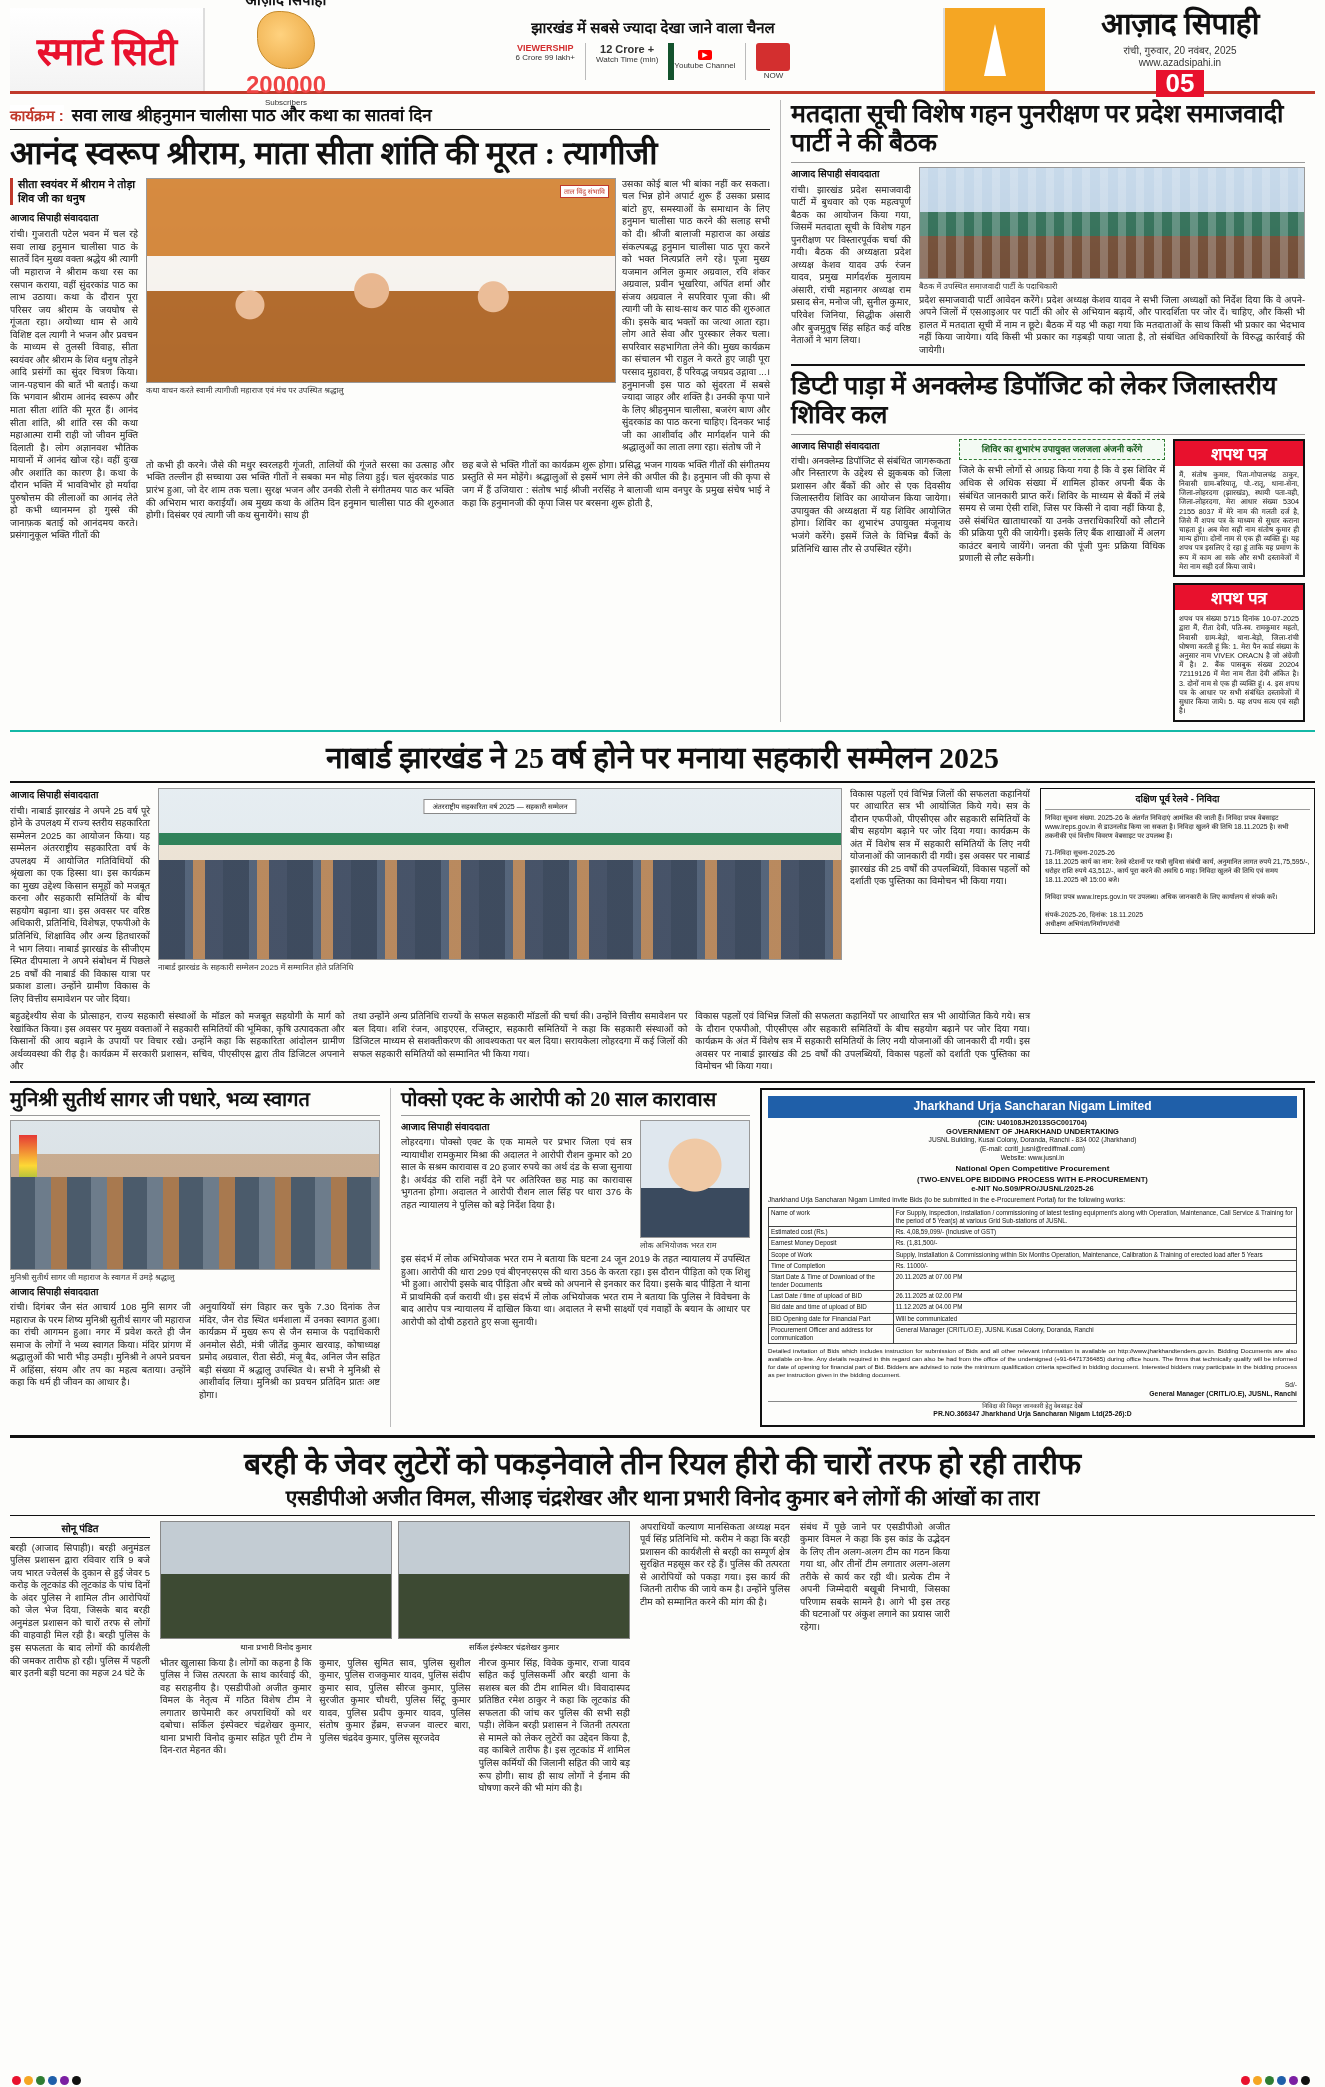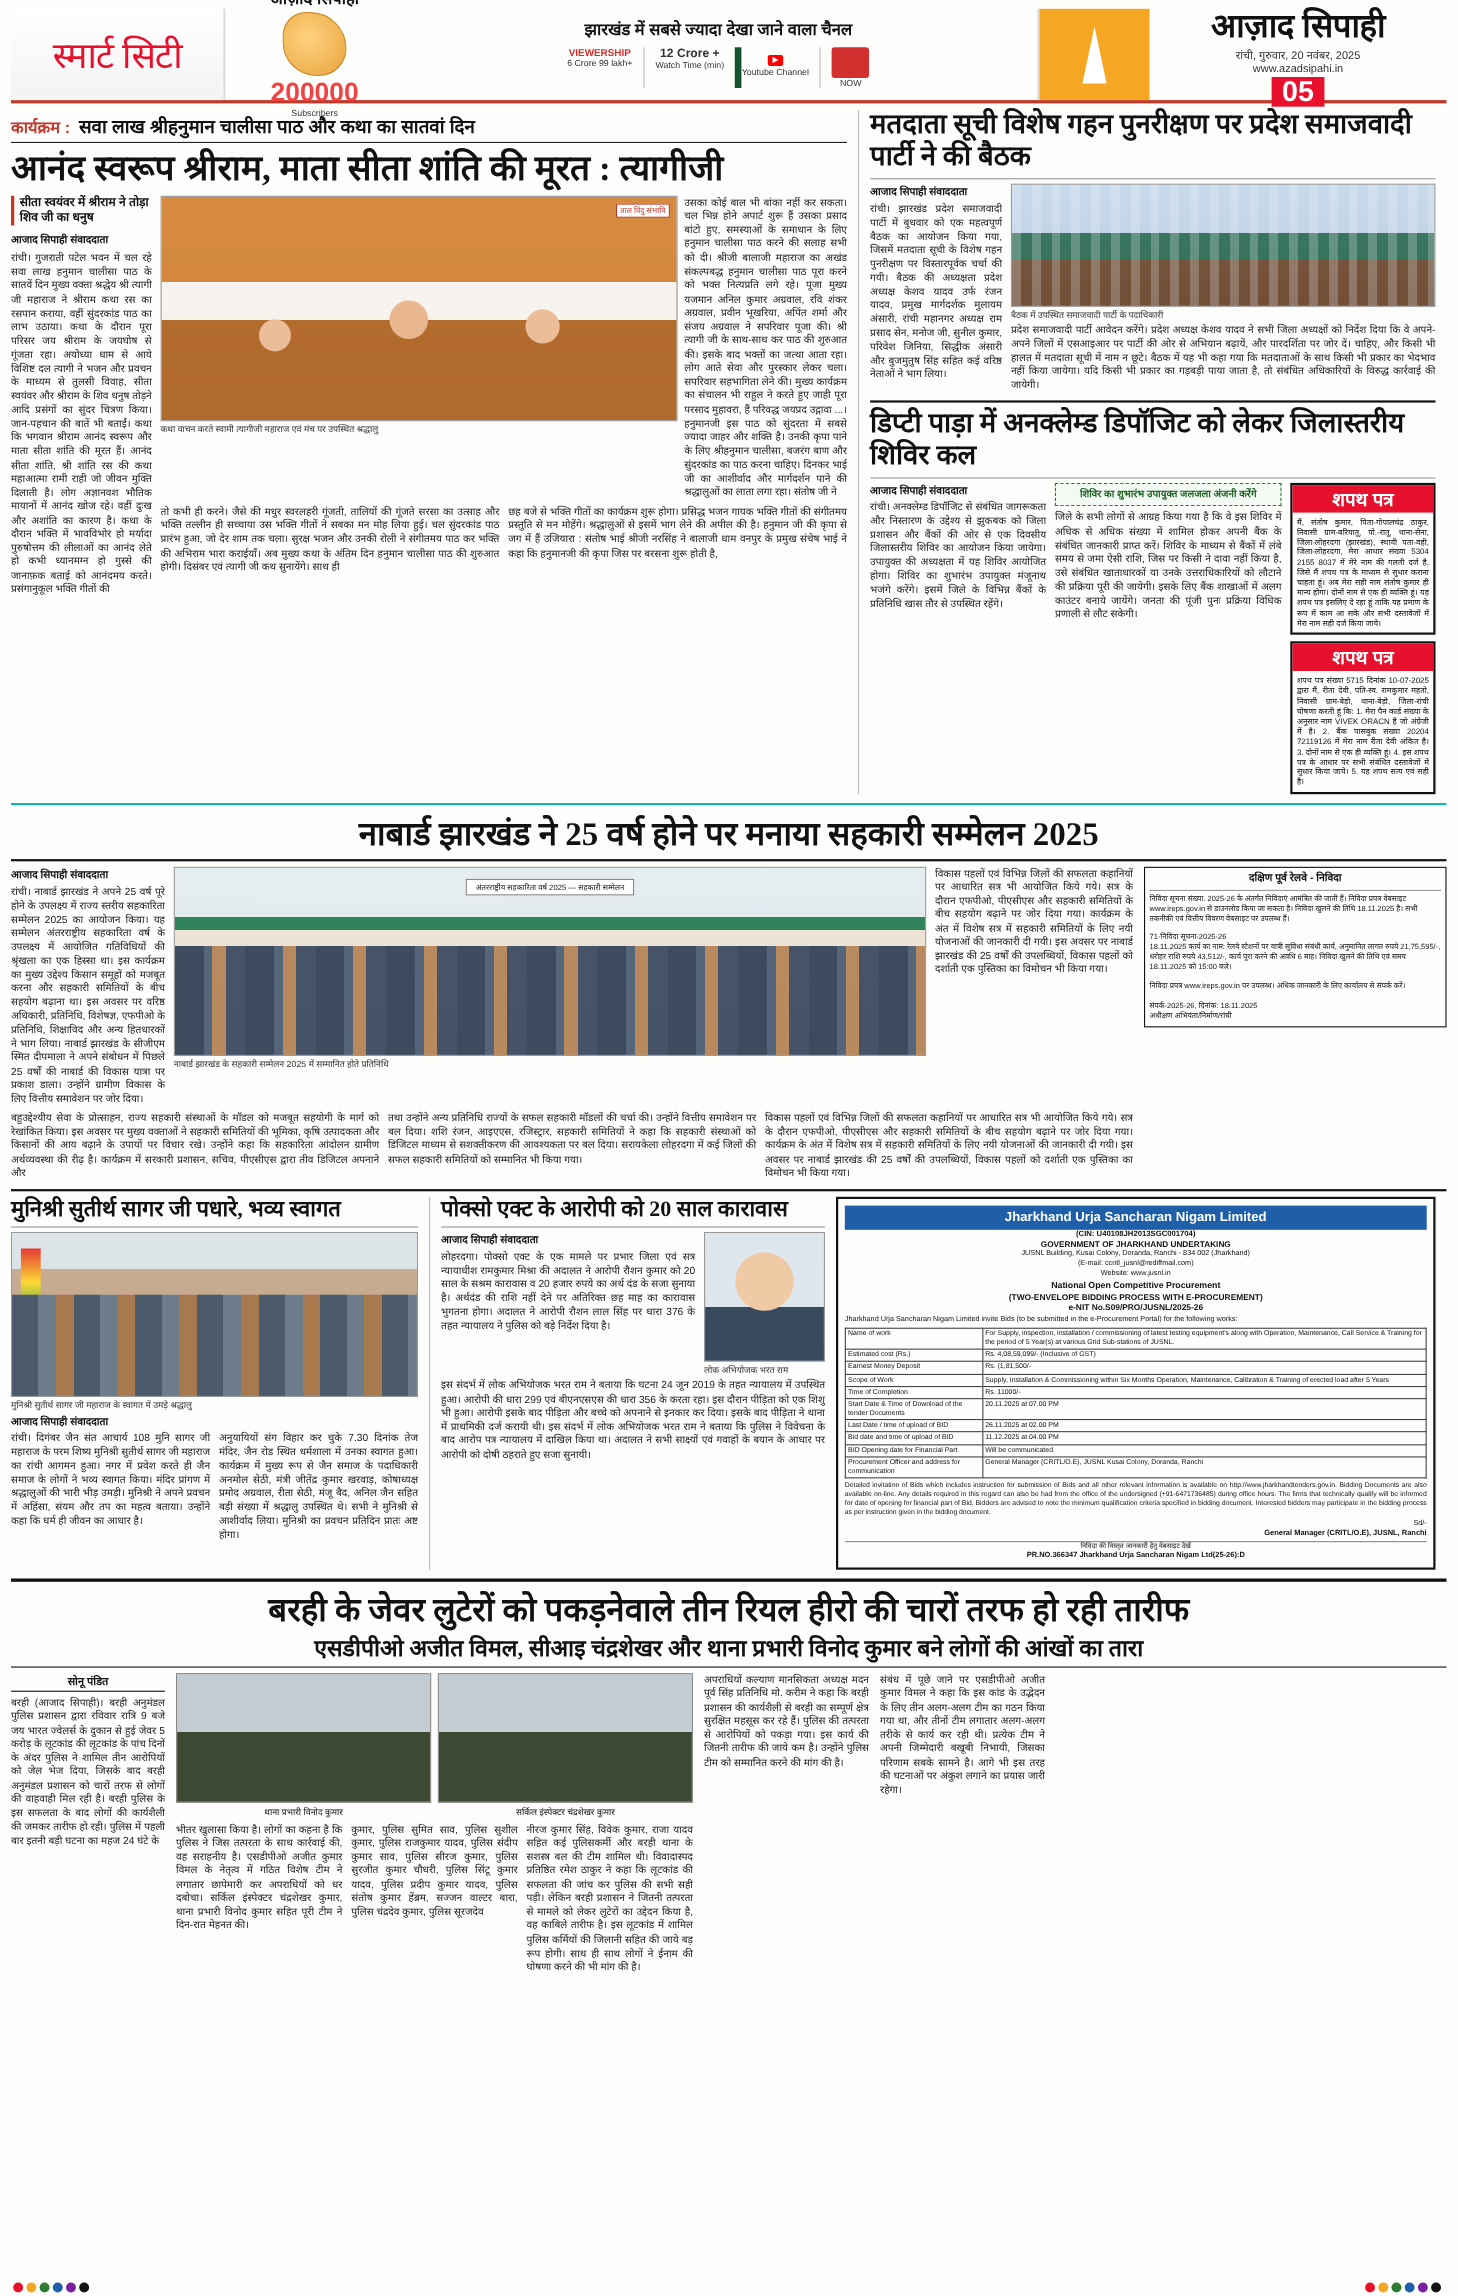--- a/index.html
+++ b/index.html
@@ -15,21 +15,21 @@
   .page { width:1325px; height:2087px; position:relative; padding:8px 10px; }
 
   
   .masthead { display:flex; align-items:stretch; height:86px; border-bottom:3px solid #c0392b; }
   .mh-left {
     width:195px; display:flex; align-items:center; justify-content:center;
     background:linear-gradient(180deg,#ffffff,#f3f3f3);
     border-right:2px solid #ddd;
   }
   .mh-left .sc {
-    font-size:33px; font-weight:normal; color:#e8112d; letter-spacing:-1px;
+    font-size:39px; font-weight:bold; color:#e8112d; letter-spacing:-1px;
     font-family:"Liberation Sans", sans-serif;
   }
   .mh-center { flex:1; display:flex; align-items:center; border-right:2px solid #ddd; padding:0 6px; }
   .promo { display:flex; align-items:center; width:100%; gap:8px; }
   .promo-col { text-align:center; line-height:1.15; }
   .promo-title { font-size:15px; font-weight:bold; color:#111; }
   .promo-sub { font-size:24px; font-weight:bold; color:#ef4444; }
   .promo-hi { font-size:15px; font-weight:bold; color:#111; }
   .promo-small { font-size:8px; color:#333; }
   .promo-red { color:#d32f2f; font-weight:bold; font-size:9px; }

